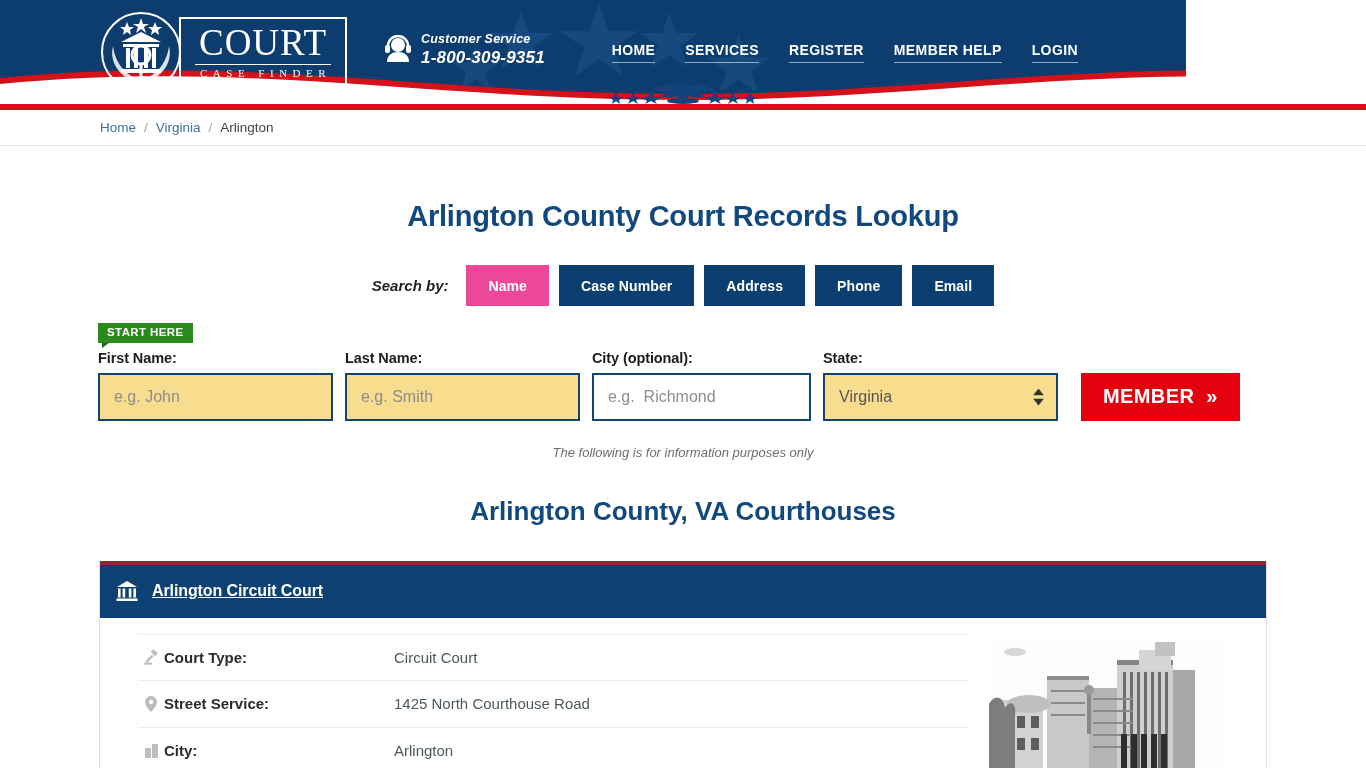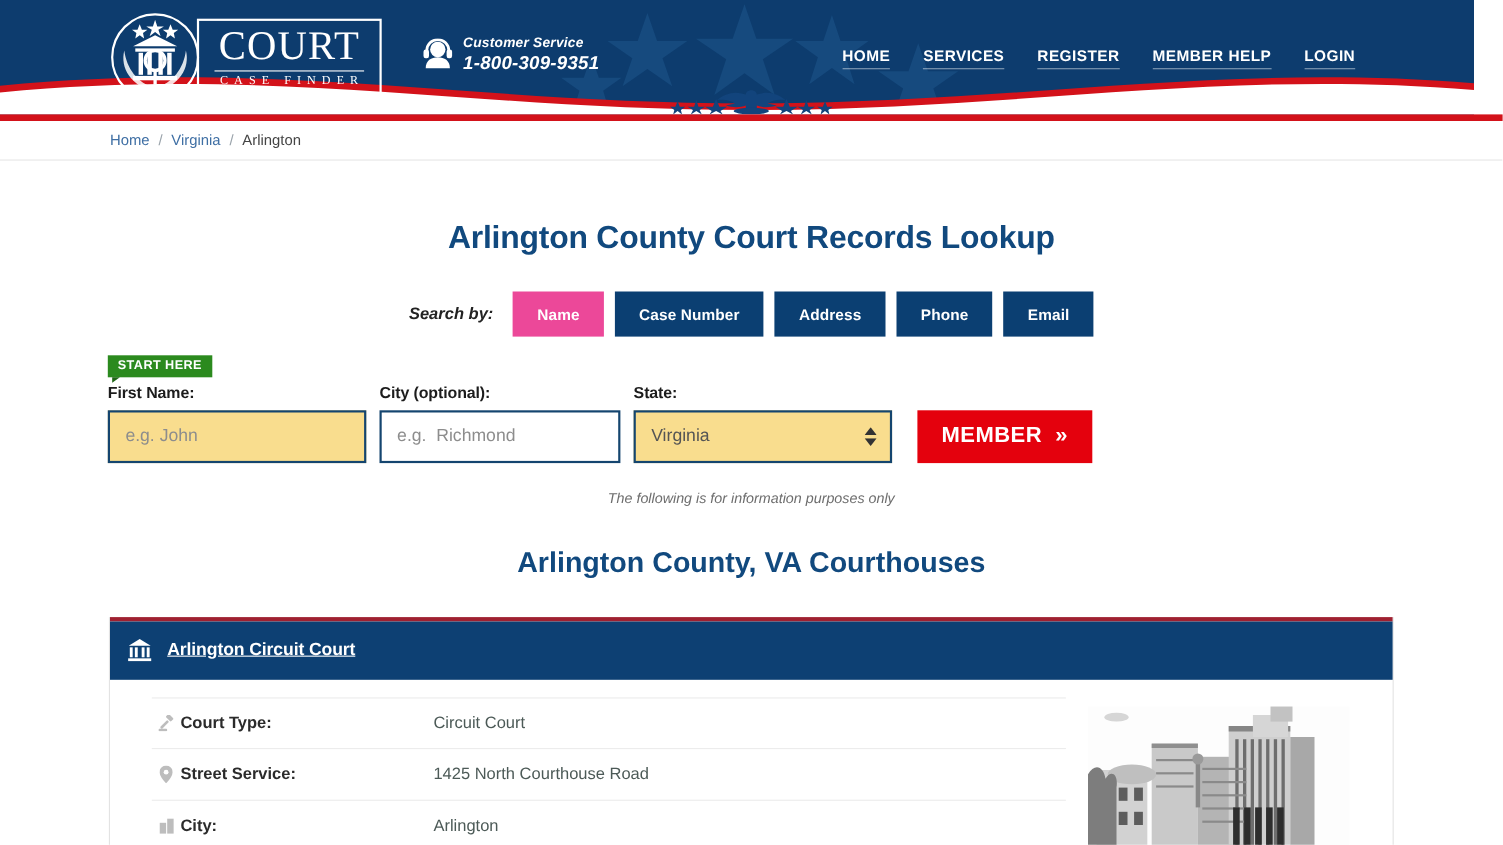--- a/index.html
+++ b/index.html
@@ -7,21 +7,21 @@
     margin: 0; padding: 0;
     width: 1366px; height: 768px;
     overflow: hidden;
     background: #ffffff;
     font-family: "Liberation Sans", sans-serif;
   }
 
   
   .site-header {
     position: relative;
-    width: 1340px;
+    width: 1186px;
     height: 104px;
     background: #0d3c6e;
     overflow: hidden;
   }
   .header-stars {
     position: absolute; inset: 0;
     pointer-events: none;
   }
   .header-wave {
     position: absolute;
@@ -406,20 +406,24 @@
   <div class="form-zone">
     <div class="start-here">START HERE</div>
 
     <div class="fields-row">
 
       <div class="field-col">
         <label class="field-label">First Name:</label>
         <input class="field-input f-first" type="text" placeholder="e.g. John" style="">
       </div>
 
+      <div class="field-col">
+        <label class="field-label">Last Name:</label>
+        <input class="field-input f-last" type="text" placeholder="e.g. Smith" style="">
+      </div>
 
       <div class="field-col">
         <label class="field-label">City (optional):</label>
         <input class="field-input f-city white" type="text" placeholder="e.g.  Richmond" style="">
       </div>
 
       <div class="field-col">
         <label class="field-label">State:</label>
         <div class="select-wrap f-state">
           <select class="field-input f-state">

